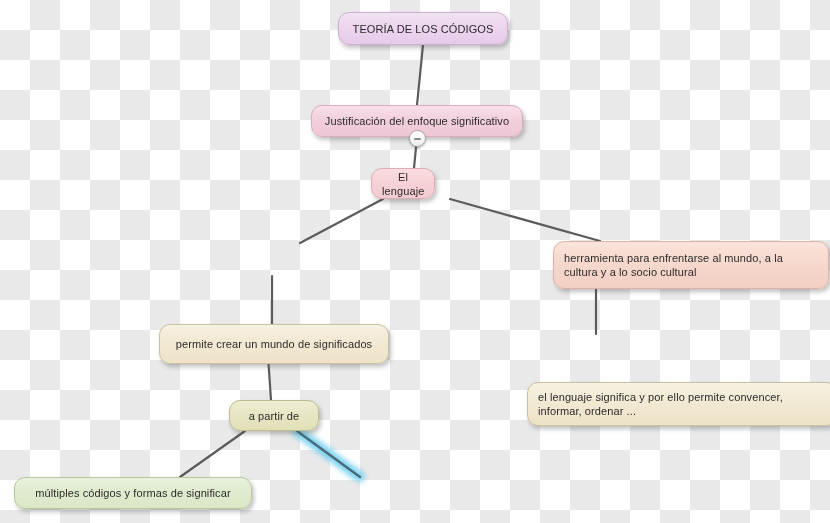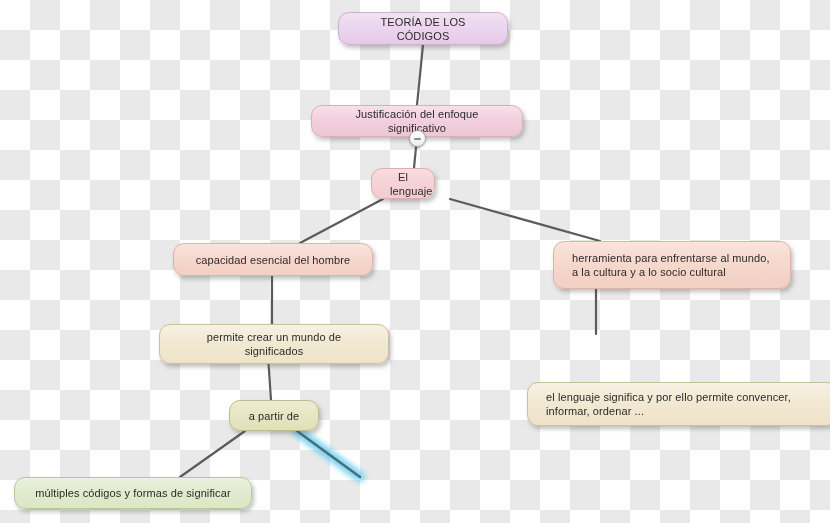--- a/index.html
+++ b/index.html
@@ -24,21 +24,21 @@
   #links{position:absolute;left:0;top:0;width:830px;height:523px;}
 
   .node{
     position:absolute;
     box-sizing:border-box;
     border-radius:11px;
     border:1px solid rgba(120,110,110,.45);
     box-shadow:2px 3px 4px rgba(80,80,80,.35);
     display:flex;
     align-items:center;
-    padding:4px 18px;
+    padding:4px 10px;
     font-size:11px;
     line-height:14px;
     color:#2b2b2b;
     letter-spacing:.1px;
   }
   .node .lbl{display:block;width:100%;}
   .center .lbl{text-align:center;}
   .left .lbl{text-align:left;}
 
   .violet{
@@ -121,25 +121,22 @@
   </div>
 
   <div class="collapse" id="n-collapse" style="left: 409px; top: 130px;">
     <i></i>
   </div>
 
   <div class="node rose center" id="n-lenguaje" style="left: 371px; top: 168px; width: 64px; height: 31px;">
     <span class="lbl">El lenguaje</span>
   </div>
 
-  <div class="node salmon center" id="n-capacidad" style="left: 173px; top: 243px; width: 200px; height: 33px;">
-    <span class="lbl">capacidad  esencial  del hombre</span>
-  </div>
 
-  <div class="node salmon left" id="n-herramienta" style="left: 553px; top: 241px; width: 238px; height: 48px;">
+  <div class="node salmon left" id="n-herramienta" style="left: 553px; top: 241px; width: 276px; height: 48px;">
     <span class="lbl">herramienta para enfrentarse al mundo,  a la cultura y a lo socio cultural</span>
   </div>
 
   <div class="node cream center" id="n-permite" style="left: 159px; top: 324px; width: 230px; height: 40px;">
     <span class="lbl">permite crear un mundo de significados</span>
   </div>
 
   <div class="node cream left" id="n-significa" style="left: 527px; top: 334px; width: 310px; height: 44px; margin-top: 48px;">
     <span class="lbl">el lenguaje  significa y por ello permite convencer, informar, ordenar ...</span>
   </div>

